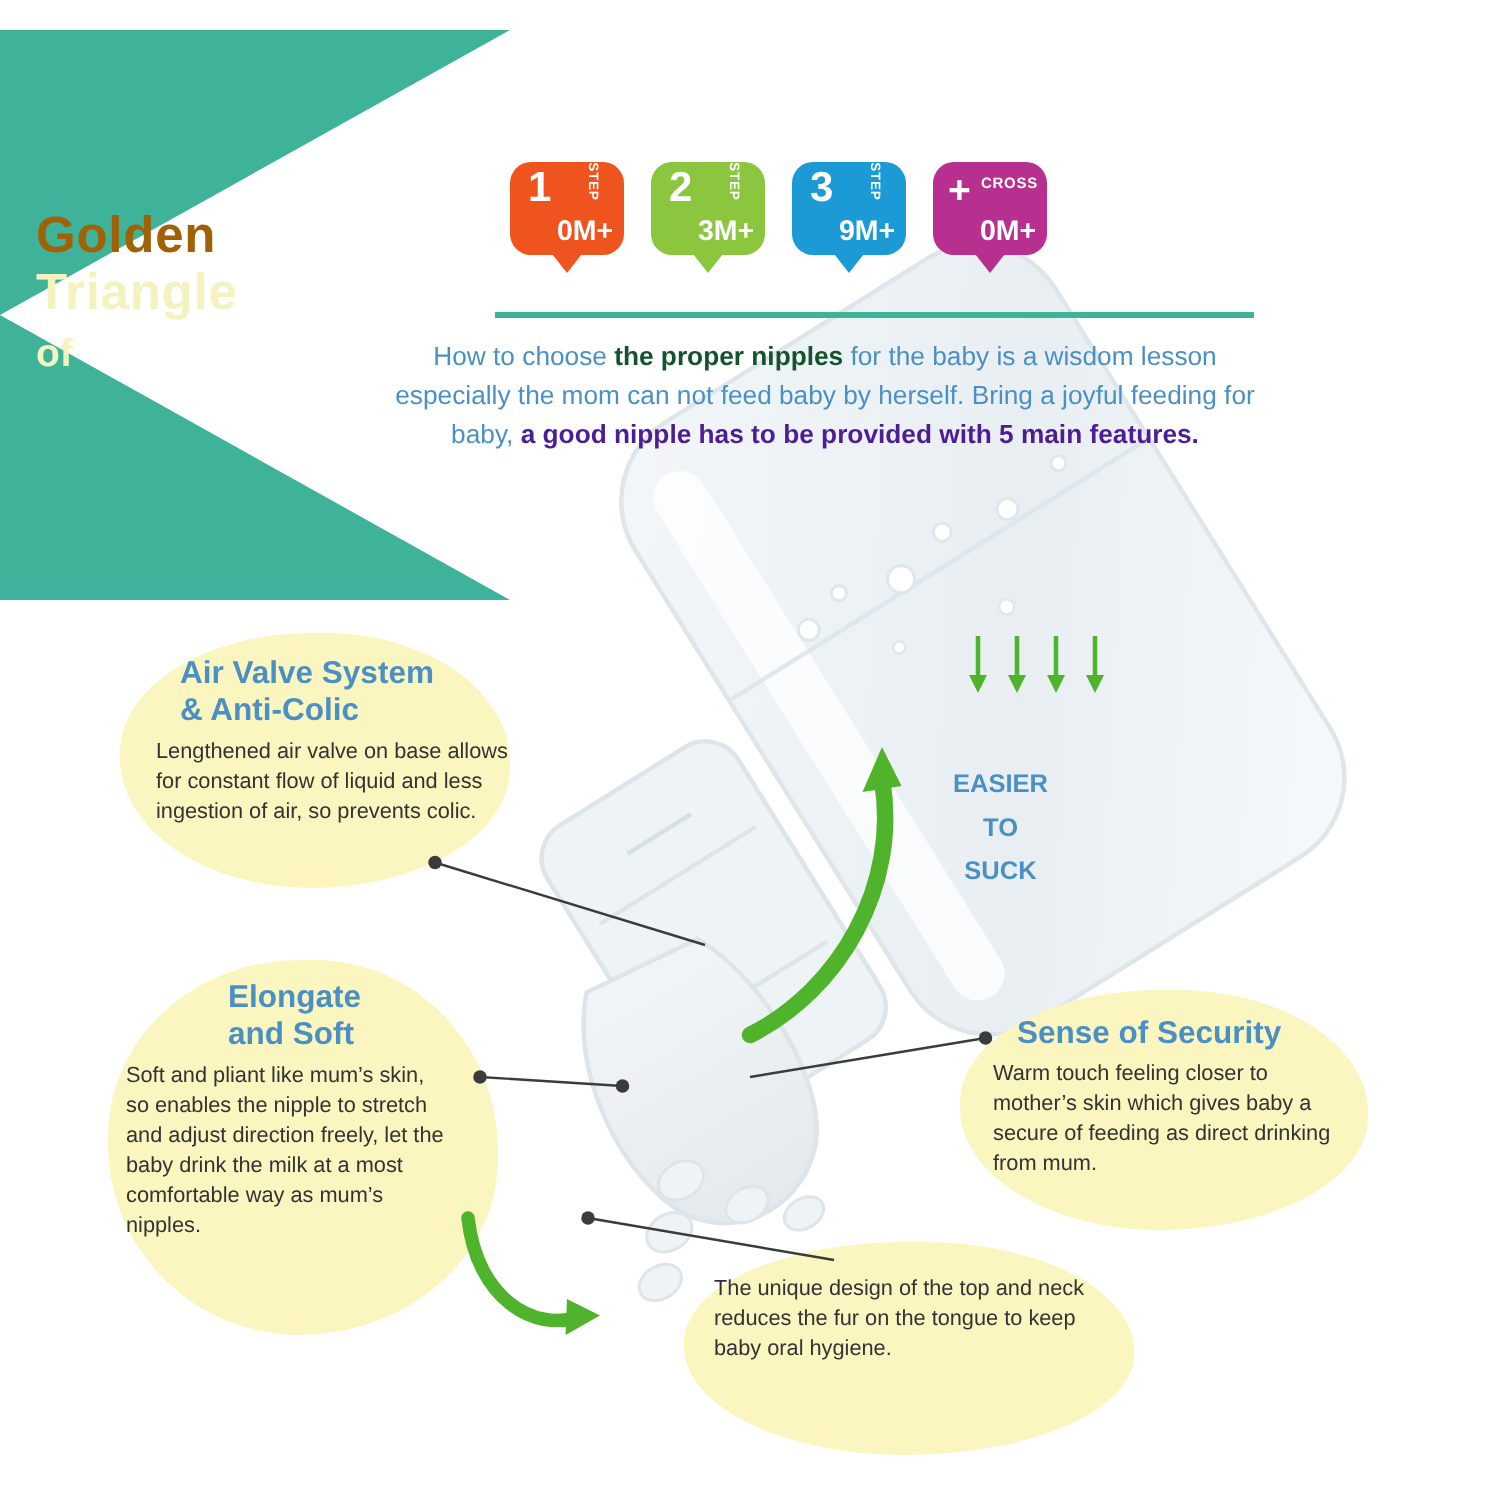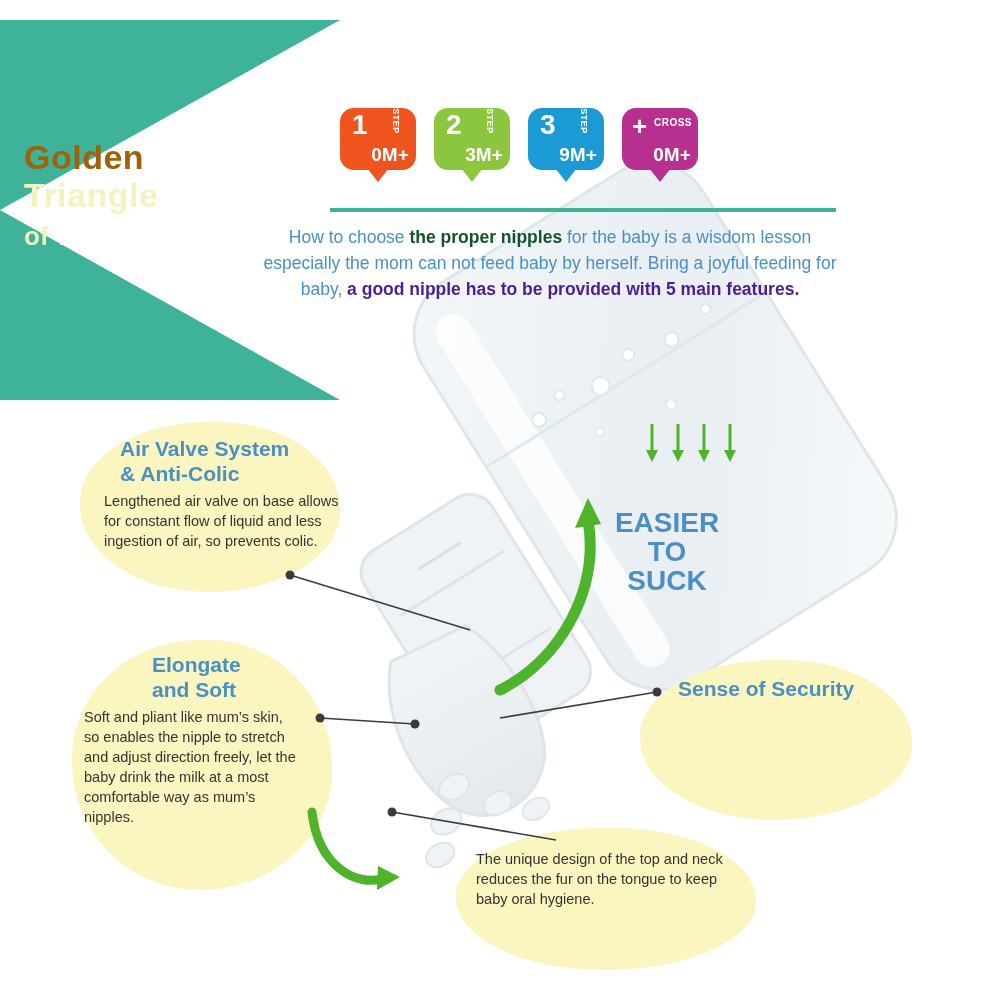--- a/index.html
+++ b/index.html
@@ -219,21 +219,21 @@
     font-size: 14.5px;
     line-height: 20px;
     color: #333333;
   }
 
   
   .easier {
     position: absolute;
     left: 612px;
     top: 508px;
-    font-size: 28px;
+    font-size: 17px;
     font-weight: bold;
     color: #4a90c4;
     line-height: 29px;
     text-align: center;
     width: 110px;
   }
 
   .lines-svg, .arrow-svg {
     position: absolute;
     left: 0;
@@ -392,20 +392,21 @@
   </div>
 
   <div class="callout" style="left:84px; top:652px; width:212px;">
     <div class="callout-title" style="white-space:pre-line; text-align:left; padding-left:52px;">Elongate
 and Soft</div>
     <div class="callout-body">Soft and pliant like mum’s skin, so enables the nipple to stretch and adjust direction freely, let the baby drink the milk at a most comfortable way as mum’s nipples.</div>
   </div>
 
   <div class="callout" style="left:662px; top:676px; width:232px;">
     <div class="callout-title" style="white-space:pre-line;">Sense of Security</div>
+    <div class="callout-body">Warm touch feeling closer to mother’s skin which gives baby a secure of feeding as direct drinking from mum.</div>
   </div>
 
   <div class="callout" style="left:476px; top:844px; width:268px;">
     <div class="callout-body">The unique design of the top and neck reduces the fur on the tongue to keep baby oral hygiene.</div>
   </div>
 
   <div class="easier" style="white-space:pre-line;">EASIER
 TO
 SUCK</div>
 

